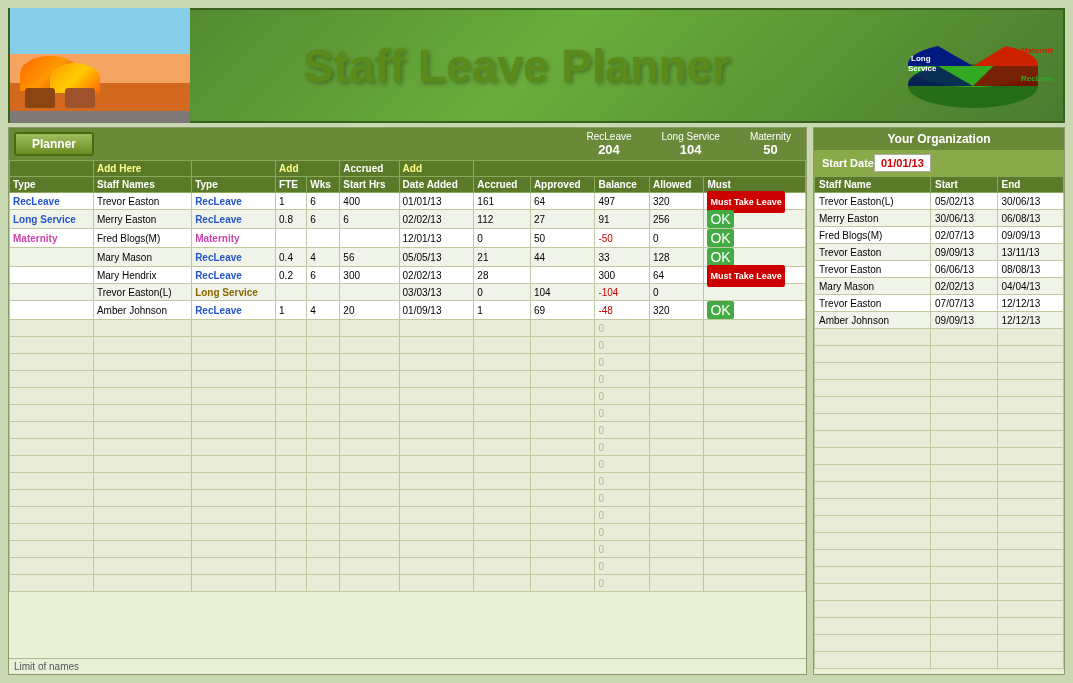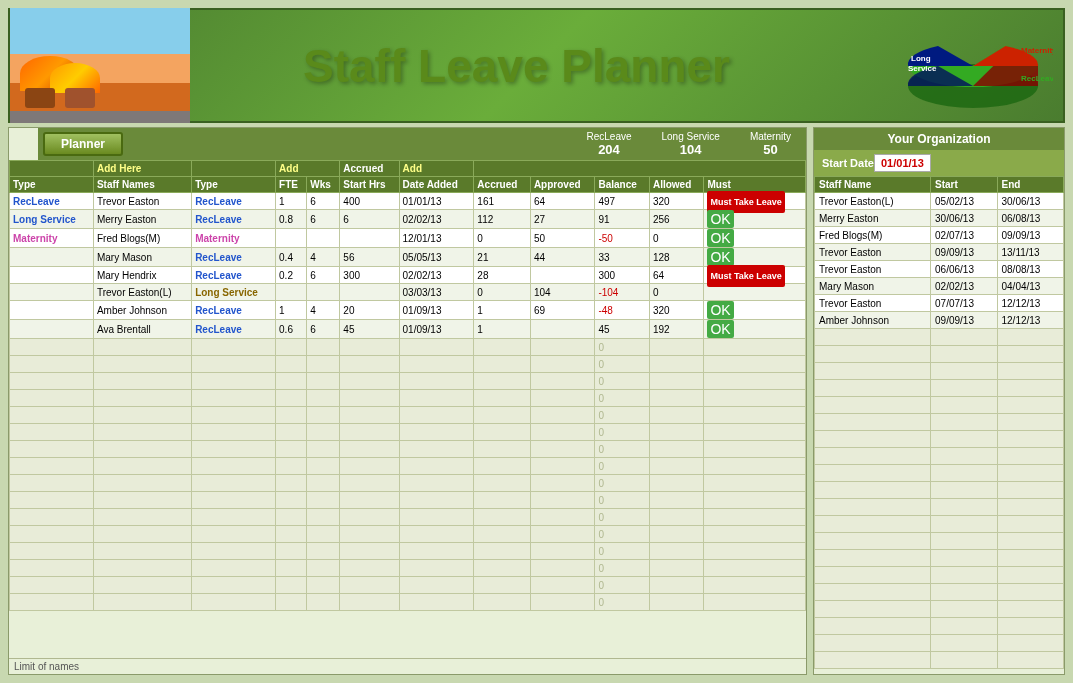--- a/index.html
+++ b/index.html
@@ -120,21 +120,20 @@
       display: flex;
       flex-direction: column;
     }
 
     .planner-header-row {
       background: #6a8a3a;
       display: flex;
       align-items: center;
       padding: 3px 5px;
       gap: 10px;
-      margin-left: 29px;
     }
 
     .planner-btn {
       background: linear-gradient(180deg, #a0c060 0%, #6a8a20 100%);
       border: 2px solid #4a6a10;
       color: white;
       font-weight: bold;
       padding: 3px 16px;
       font-size: 12px;
       cursor: pointer;
@@ -471,34 +470,20 @@
     <td>1</td>
     <td>4</td>
     <td>20</td>
     <td>01/09/13</td>
     <td>1</td>
     <td>69</td>
     <td class="neg">-48</td>
     <td>320</td>
     <td><span class="badge-ok">OK</span></td>
   </tr>
-              <tr class="row-data-1">
-    <td class="type-rec"></td>
-    <td>Ava Brentall</td>
-    <td class="type-rec">RecLeave</td>
-    <td>0.6</td>
-    <td>6</td>
-    <td>45</td>
-    <td>01/09/13</td>
-    <td>1</td>
-    <td></td>
-    <td class="">45</td>
-    <td>192</td>
-    <td><span class="badge-ok">OK</span></td>
-  </tr>
               <tr class="row-data-empty">
                 <td></td>
                 <td></td>
                 <td></td>
                 <td></td>
                 <td></td>
                 <td></td>
                 <td></td>
                 <td></td>
                 <td></td>

